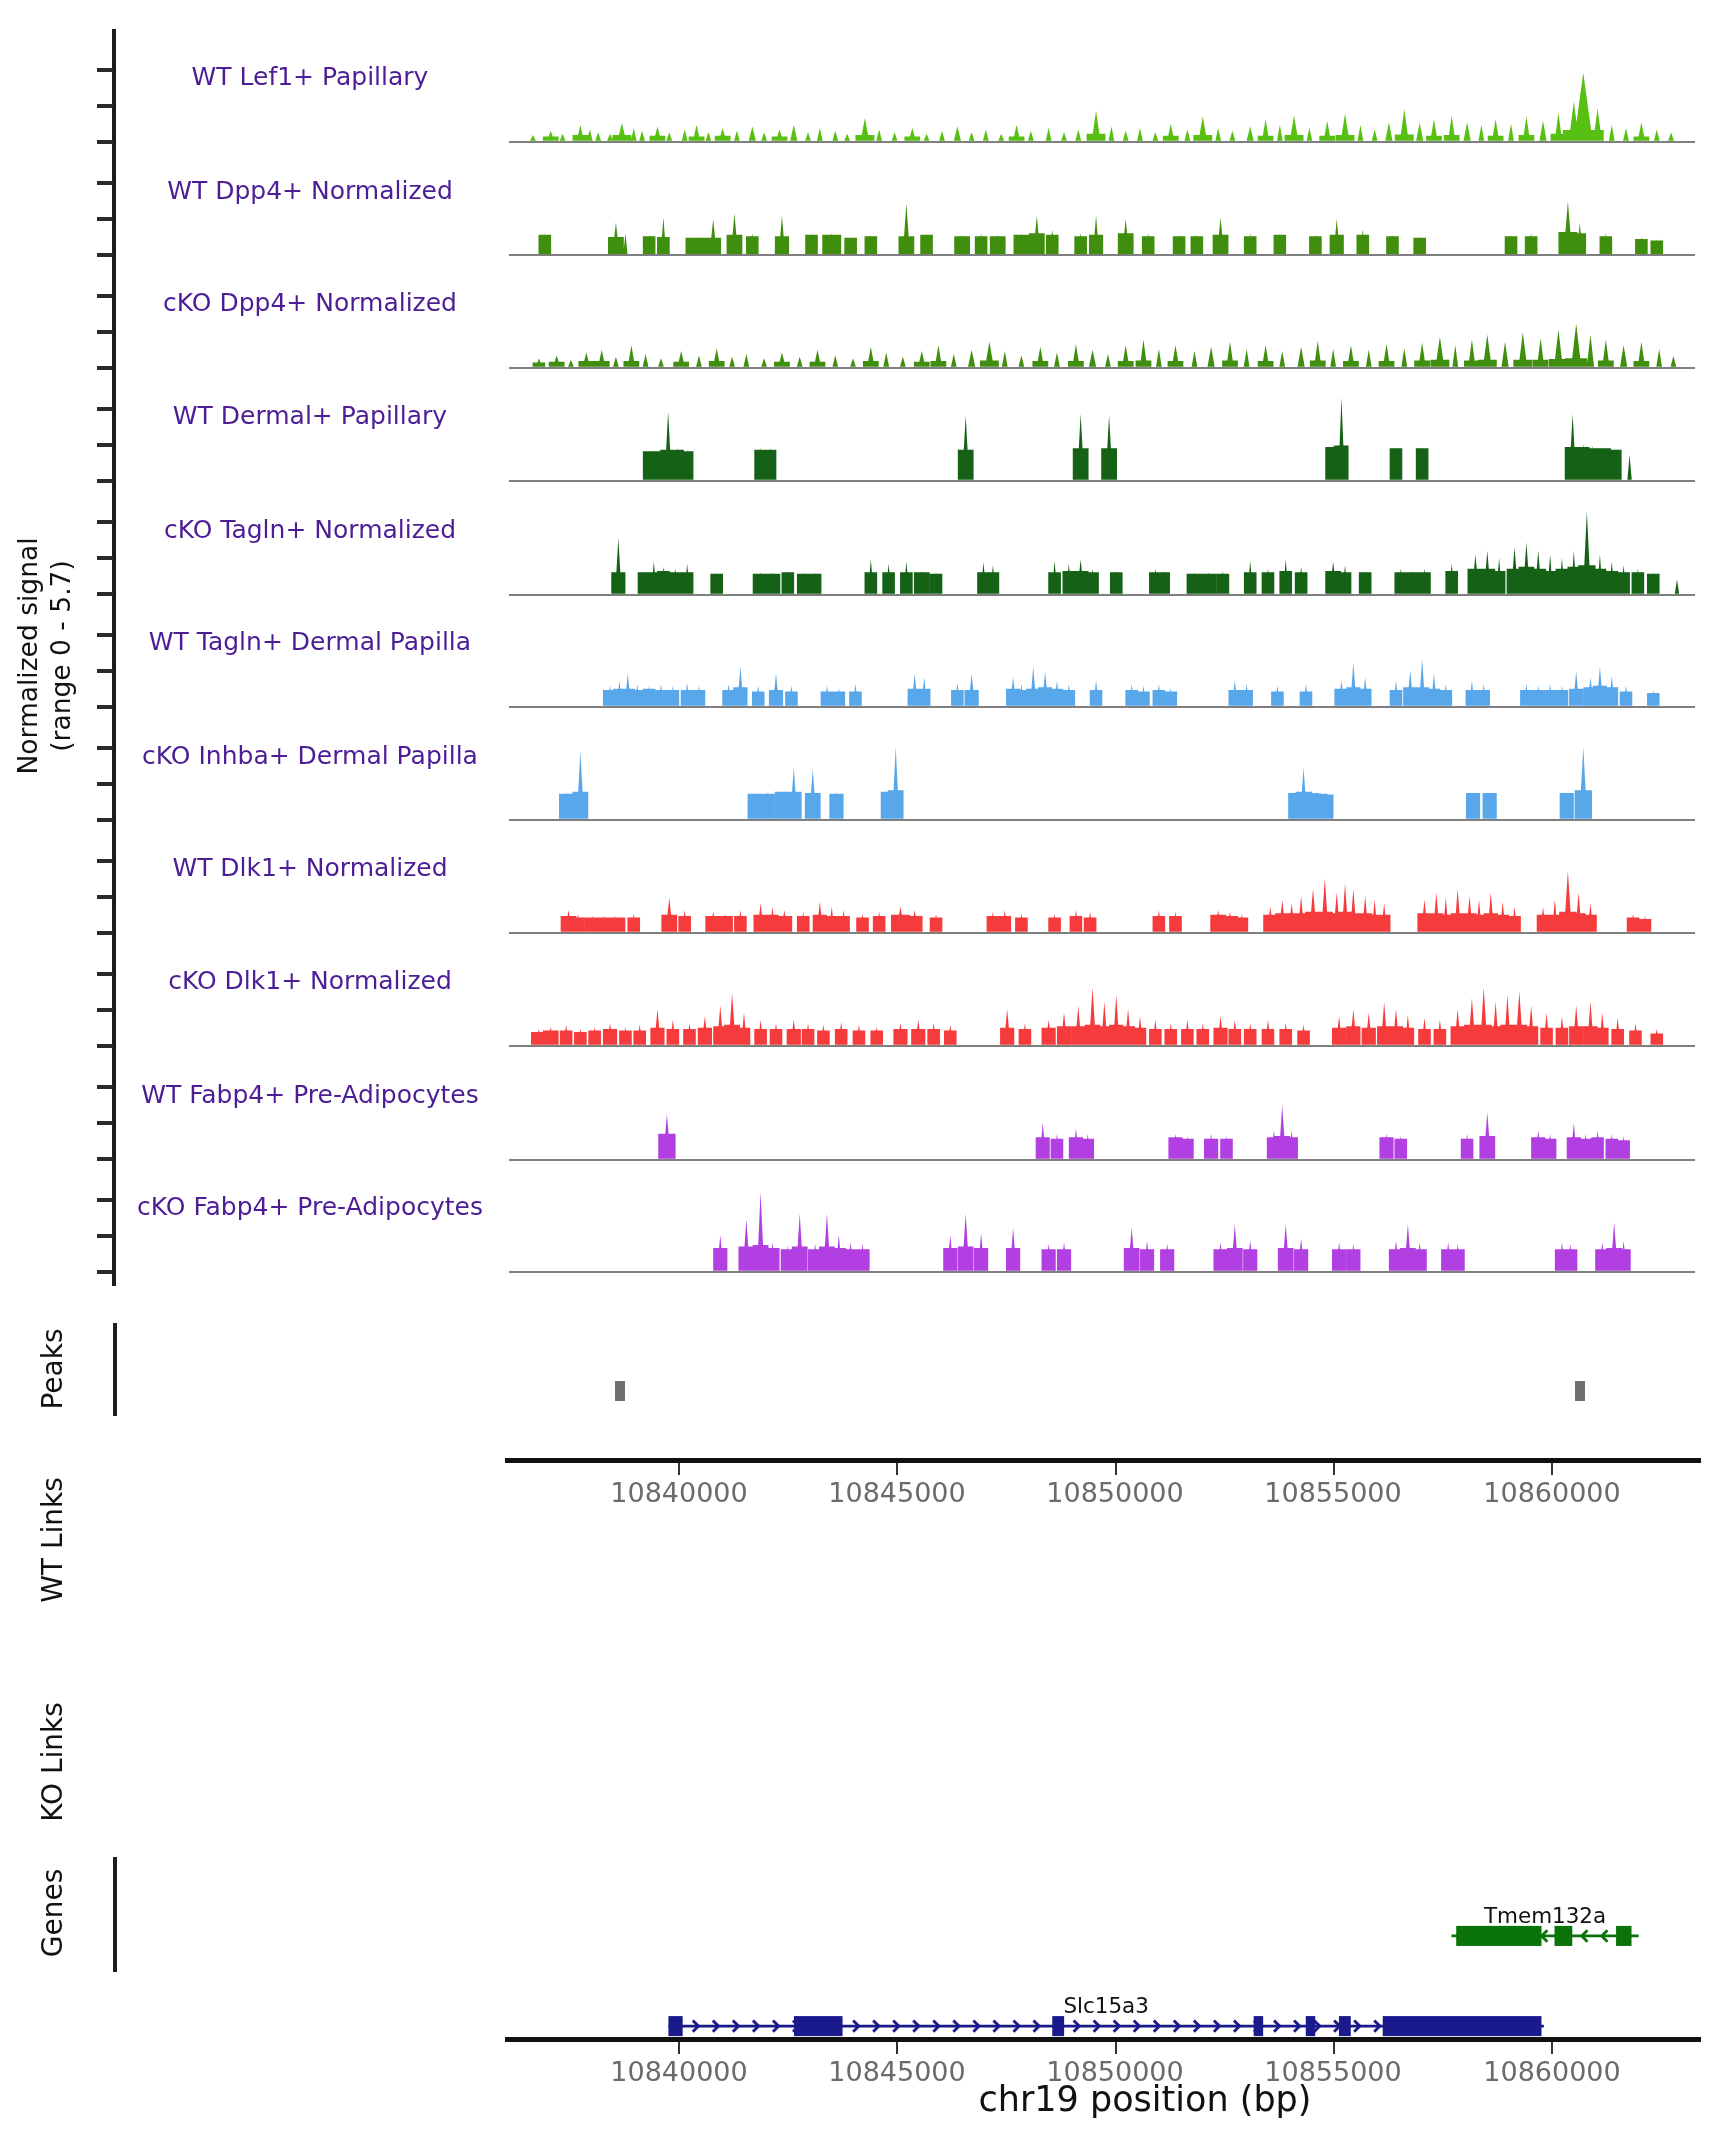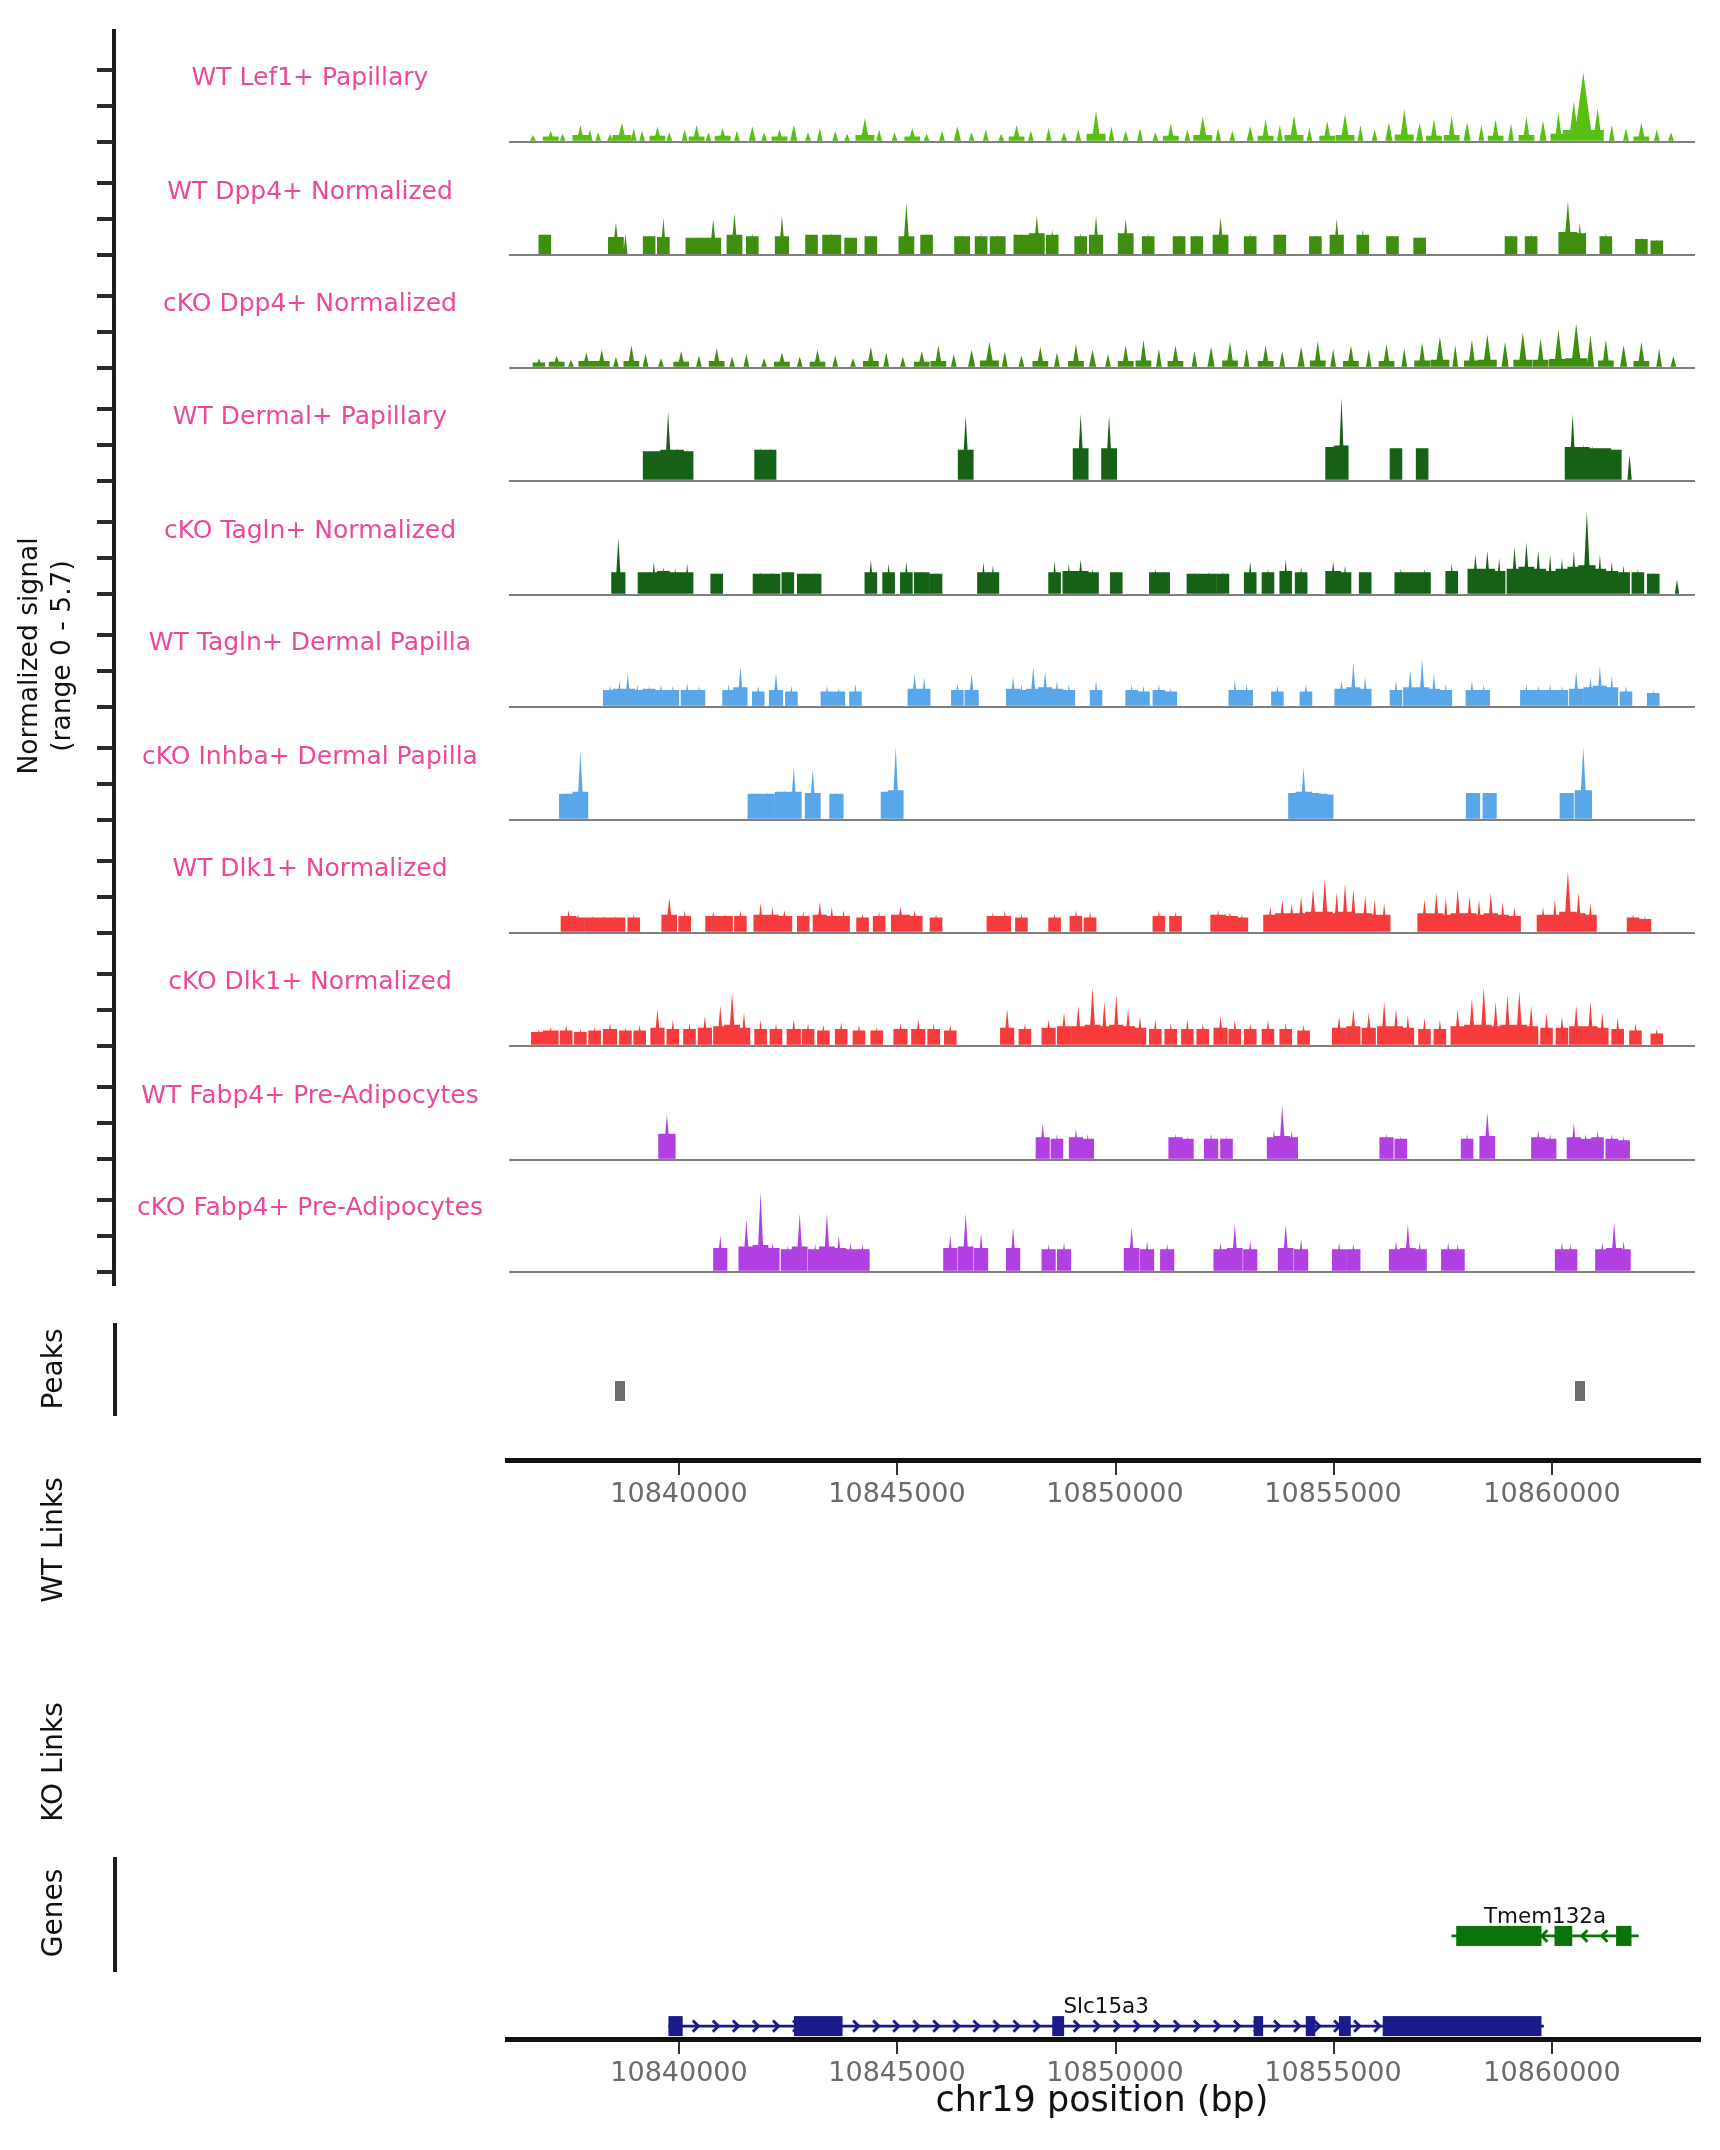--- a/index.html
+++ b/index.html
@@ -5,27 +5,27 @@
   html,body{margin:0;padding:0;background:#fff;}
   .fig{position:relative;width:1721px;height:2151px;background:#fff;
        font-family:"DejaVu Sans","Liberation Sans",sans-serif;overflow:hidden;}
   .vline{position:absolute;background:#1c1c1c;}
   .ytick{position:absolute;background:#2a2a2a;height:3.6px;width:16px;}
   .rot{position:absolute;transform:translate(-50%,-50%) rotate(-90deg);
        white-space:nowrap;color:#111;}
   .ylabel{font-size:26.5px;text-align:center;line-height:1.25;}
   .seclabel{font-size:28px;}
   .tracklabel{position:absolute;left:122px;width:376px;text-align:center;
-       font-size:25px;color:#ec4899;}
+       font-size:25px;color:#4c1d95;}
   .baseline{position:absolute;background:#7f7f7f;height:2.2px;}
   .peakbox{position:absolute;background:#6f6f6f;}
   .rulerline{position:absolute;background:#111;height:5px;}
   .rulertick{position:absolute;background:#333;width:2.2px;height:11.5px;}
   .rulerlab{position:absolute;font-size:27px;color:#6b6b6b;transform:translateX(-50%);}
-  .axistitle{position:absolute;font-size:35px;color:#111;transform:translateX(-50%);}
+  .axistitle{position:absolute;font-size:35px;color:#111;transform:translateX(-50%);margin-left:43px;}
   svg{position:absolute;overflow:visible;}
 </style>
 </head>
 <body>
 
 <div class="fig">
 
   <div class="vline" style="left:112px;top:29px;width:3.6px;height:1257px;"></div>
   <div id="yticks">
       <div class="ytick" style="left: 97px; top: 140px;"></div>

